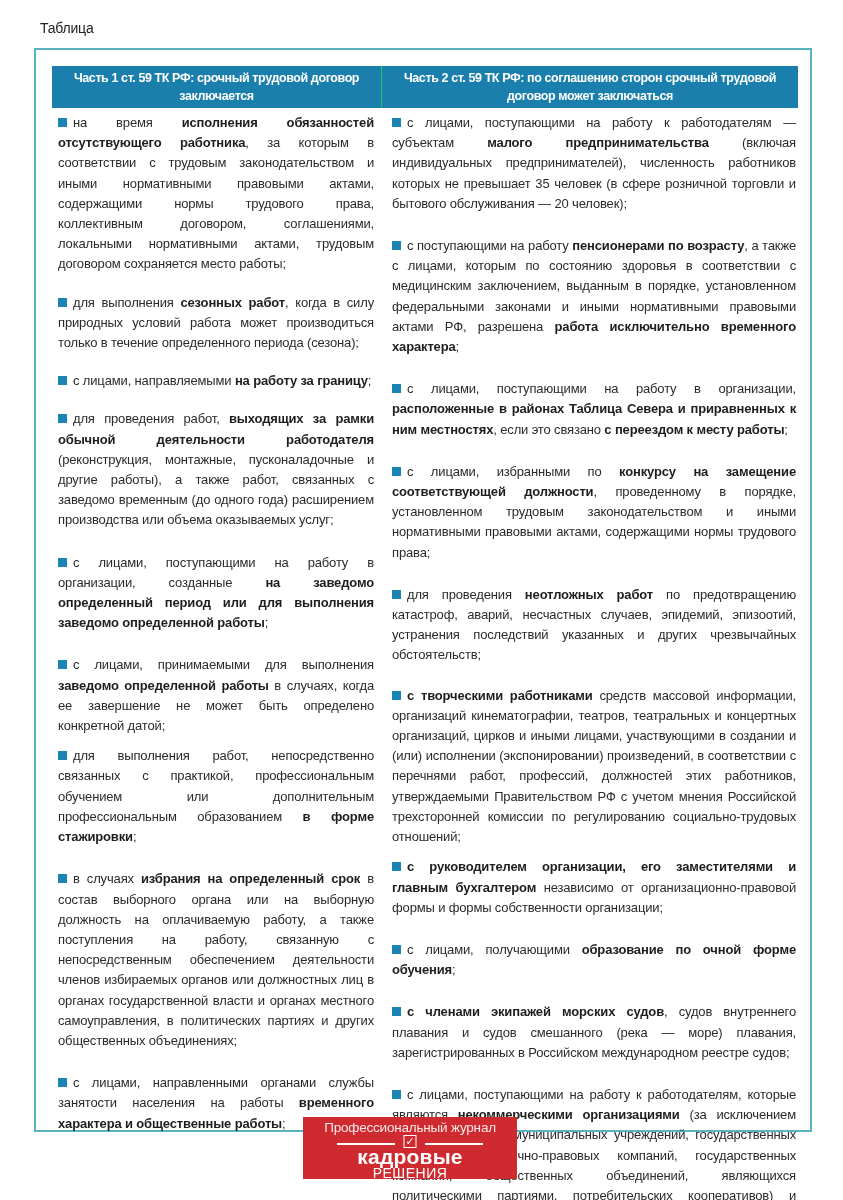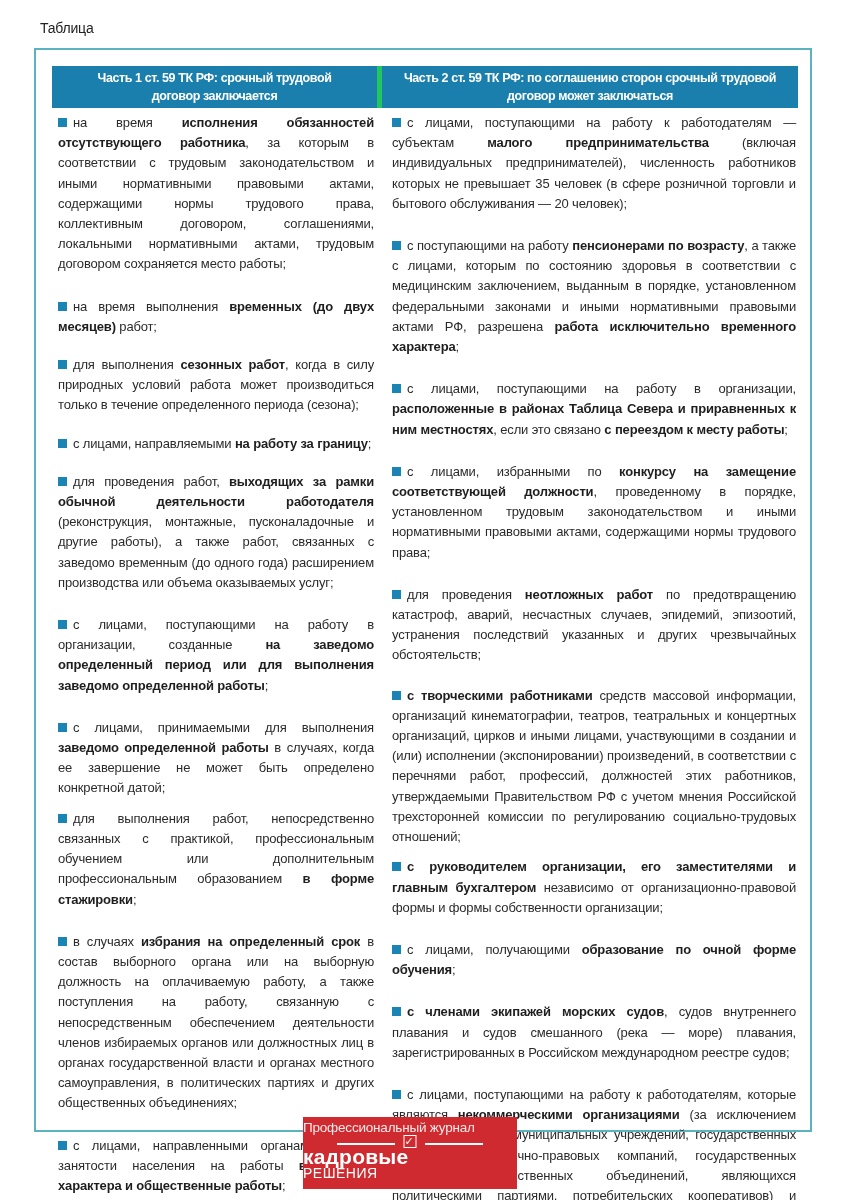--- a/index.html
+++ b/index.html
@@ -20,38 +20,38 @@
   }
   .thead {
     display: flex; background: #1a7fad; color: #fff;
     height: 42px;
   }
   .th {
     flex: 0 0 auto; display: flex; align-items: center; justify-content: center; text-align: center;
     font-family: "Liberation Sans", sans-serif; font-weight: bold; font-size: 12.5px; line-height: 18px;
     letter-spacing: -0.4px; padding: 0 20px; box-sizing: border-box;
   }
-  .th.c1 { width: 330px; border-right: 5px solid #22c55e; }
+  .th.c1 { width: 330px; border-right: 1px solid #22c55e; }
   .th.c2 { width: 416px; }
   .tbody { display: flex; }
   .col { box-sizing: border-box; }
   .col.c1 { width: 330px; padding: 5px 8px 0 6px; }
   .col.c2 { width: 416px; padding: 5px 2px 0 10px; }
   .item {
     font-size: 13px; line-height: 20.2px; text-align: justify; margin: 0;
     letter-spacing: -0.15px; word-spacing: 0px; color: #2b2b2b;
   }
   .item b { font-weight: bold; color: #1e1e1e; }
   .bullet {
     display: inline-block; width: 9px; height: 9px; background: #1a85b4; margin-right: 6px;
     vertical-align: 0px;
   }
   .logo {
-    position: absolute; left: 303px; top: 1117px; width: 214px; height: 72px; background: #cf2a2f;
-    color: #fff; box-sizing: border-box;
+    position: absolute; left: 303px; top: 1117px; width: 214px; height: 62px; background: #cf2a2f;
+    color: #fff; text-align: center; box-sizing: border-box;
   }
   .logo .l1 { font-size: 13.5px; padding-top: 3px; letter-spacing: -0.2px; color: #fbe9e9; }
   .logo .rule { position: relative; height: 14px; margin: 0 34px; }
   .logo .rule:before, .logo .rule:after {
     content: ""; position: absolute; top: 8px; width: 58px; height: 1.5px; background: #fff;
   }
   .logo .rule:before { left: 0; } .logo .rule:after { right: 0; }
   .logo .check {
     position: absolute; left: 50%; top: 0px; transform: translateX(-50%);
     width: 11px; height: 11px; border: 1.5px solid #fff; font-size: 11px; line-height: 10px; font-weight: bold;
@@ -67,21 +67,20 @@
 <div class="frame"></div>
 
 <div class="table">
   <div class="thead">
     <div class="th c1">Часть 1 ст. 59 ТК РФ: срочный трудовой договор заключается</div>
     <div class="th c2">Часть 2 ст. 59 ТК РФ: по соглашению сторон срочный трудовой договор может заключаться</div>
   </div>
   <div class="tbody">
     <div class="col c1" id="col1">
         <p class="item" style="margin-top: 0px;"><span class="bullet"></span><span>на время </span><b>исполнения обязанностей отсутствующего работника</b><span>, за которым в соответствии с трудовым законодательством и иными нормативными правовыми актами, содержащими нормы трудового права, коллективным договором, соглашениями, локальными нормативными актами, трудовым договором сохраняется место работы;</span></p>
-        <p class="item" style="margin-top: 22px;"><span class="bullet"></span><span>на время выполнения </span><b>временных (до двух месяцев)</b><span> работ;</span></p>
         <p class="item" style="margin-top: 18px;"><span class="bullet"></span><span>для выполнения </span><b>сезонных работ</b><span>, когда в силу природных условий работа может производиться только в течение определенного периода (сезона);</span></p>
         <p class="item" style="margin-top: 18px;"><span class="bullet"></span><span>с лицами, направляемыми </span><b>на работу за границу</b><span>;</span></p>
         <p class="item" style="margin-top: 18px;"><span class="bullet"></span><span>для проведения работ, </span><b>выходящих за рамки обычной деятельности работодателя</b><span> (реконструкция, монтажные, пусконаладочные и другие работы), а также работ, связанных с заведомо временным (до одного года) расширением производства или объема оказываемых услуг;</span></p>
         <p class="item" style="margin-top: 22px;"><span class="bullet"></span><span>с лицами, поступающими на работу в организации, созданные </span><b>на заведомо определенный период или для выполнения заведомо определенной работы</b><span>;</span></p>
         <p class="item" style="margin-top: 22px;"><span class="bullet"></span><span>с лицами, принимаемыми для выполнения </span><b>заведомо определенной работы</b><span> в случаях, когда ее завершение не может быть определено конкретной датой;</span></p>
         <p class="item" style="margin-top: 10px;"><span class="bullet"></span><span>для выполнения работ, непосредственно связанных с практикой, профессиональным обучением или дополнительным профессиональным образованием </span><b>в форме стажировки</b><span>;</span></p>
         <p class="item" style="margin-top: 22px;"><span class="bullet"></span><span>в случаях </span><b>избрания на определенный срок</b><span> в состав выборного органа или на выборную должность на оплачиваемую работу, а также поступления на работу, связанную с непосредственным обеспечением деятельности членов избираемых органов или должностных лиц в органах государственной власти и органах местного самоуправления, в политических партиях и других общественных объединениях;</span></p>
         <p class="item" style="margin-top: 22px;"><span class="bullet"></span><span>с лицами, направленными органами службы занятости населения на работы </span><b>временного характера и общественные работы</b><span>;</span></p>
       </div>
     <div class="col c2" id="col2">

